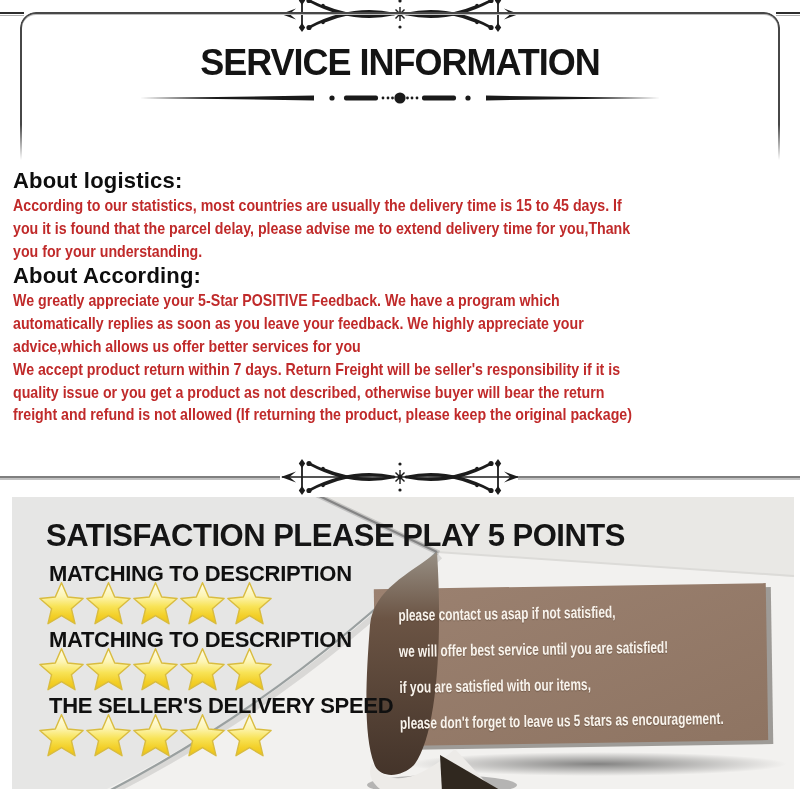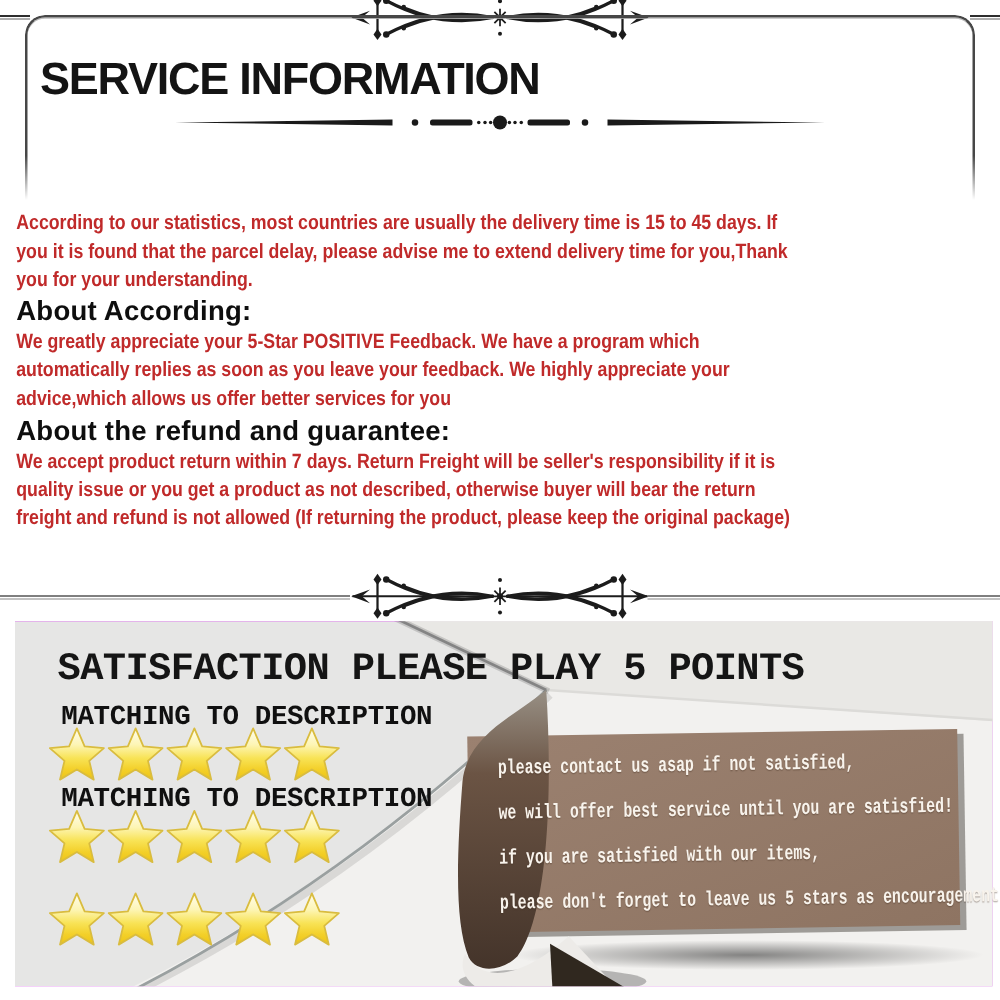--- a/index.html
+++ b/index.html
@@ -21,33 +21,33 @@
   .row-mid .hline{top:21px;width:calc(50% - 118px);
      background:linear-gradient(to bottom,#7f7f7f 0 1.8px,rgba(0,0,0,0) 1.8px 2.5px,#c2c2c2 2.5px 4px);}
   .row-mid .hline.l{left:0;} .row-mid .hline.r{right:0;}
 
   
   .service-box{position:absolute;left:20px;top:12px;width:756px;height:146px;
      border:2px solid #474747;border-bottom:none;border-radius:16px 16px 0 0;
      box-shadow:inset 0 1px 0 #bdbdbd;
      -webkit-mask-image:linear-gradient(to bottom,#000 76%,rgba(0,0,0,0) 100%);
      mask-image:linear-gradient(to bottom,#000 76%,rgba(0,0,0,0) 100%);}
-  .service-title{position:absolute;left:0;right:0;top:42px;margin:0;text-align:left;
-     font-size:36px;font-weight:bold;letter-spacing:-1px;color:#141414;padding-left:32px;}
+  .service-title{position:absolute;left:0;right:0;top:42px;margin:0;text-align:center;
+     font-size:36px;font-weight:bold;letter-spacing:-1px;color:#141414;}
   svg.title-divider{position:absolute;left:50%;top:90px;transform:translateX(-50%);
      width:524px;height:16px;}
 
   
   .info-text{position:absolute;left:13px;top:167px;width:780px;}
   .info-text h2{margin:1px 0 0;font-size:22px;line-height:26px;font-weight:bold;color:#0e0e0e;letter-spacing:0.2px;}
   .info-text p{margin:0;width:892px;font-size:16.5px;line-height:22.8px;font-weight:bold;
      color:#c02a2a;white-space:pre-line;transform:scaleX(0.86);transform-origin:0 0;}
 
   
-  .sat-section{position:absolute;left:12px;top:497px;width:782px;height:292px;background:#d946ef;font-family:Liberation Mono, monospace;}
+  .sat-section{position:absolute;left:12px;top:497px;width:782px;height:292px;background:#a16207;}
   .sat-section svg.sat-bg{position:absolute;left:0;top:0;width:782px;height:292px;}
   .sat-title{position:absolute;left:34px;top:22px;margin:0;font-size:31px;line-height:33px;
      font-weight:bold;letter-spacing:-0.5px;color:#151515;}
   .rating-label{position:absolute;left:37px;font-size:22px;font-weight:bold;
      letter-spacing:-0.3px;color:#101010;}
   .stars{position:absolute;left:27px;display:flex;gap:2px;}
   .rl1{top:64px;} .sr1{top:84px;}
   .rl2{top:130px;} .sr2{top:150px;}
   .rl3{top:196px;} .sr3{top:216px;}
   .note-text{position:absolute;left:386px;top:100px;width:520px;
@@ -128,28 +128,28 @@
     <div class="hline r"></div>
   </div>
 
   <div class="service-box"></div>
   <h1 class="service-title">SERVICE INFORMATION</h1>
   <svg class="title-divider">
       <use href="#tdiv-sym"></use>
     </svg>
 
   <div class="info-text">
+    <h2>About logistics:</h2>
     <p>According to our statistics, most countries are usually the delivery time is 15 to 45 days. If
 you it is found that the parcel delay, please advise me to extend delivery time for you,Thank
 you for your understanding.</p>
     <h2>About According:</h2>
     <p>We greatly appreciate your 5-Star POSITIVE Feedback. We have a program which
 automatically replies as soon as you leave your feedback. We highly appreciate your
 advice,which allows us offer better services for you</p>
-    <h2>About the refund and guarantee:</h2>
     <p>We accept product return within 7 days. Return Freight will be seller's responsibility if it is
 quality issue or you get a product as not described, otherwise buyer will bear the return
 freight and refund is not allowed (If returning the product, please keep the original package)</p>
   </div>
 
   <div class="flourish-row row-mid">
     <div class="hline l"></div>
     <svg class="flourish">
         <use href="#flourish-sym"></use>
       </svg>
@@ -233,20 +233,21 @@
 
   <svg width="45" height="44" viewBox="0 0 50 48">
     <path d="M25 1.5 L31.9 17.4 L49 19 L36 30.3 L40 47 L25 38 L10 47 L14 30.3 L1 19 L18.1 17.4 Z" fill="url(#sg)" stroke="#d9bc3f" stroke-width="1.6" stroke-linejoin="round"></path>
   </svg>
 
   <svg width="45" height="44" viewBox="0 0 50 48">
     <path d="M25 1.5 L31.9 17.4 L49 19 L36 30.3 L40 47 L25 38 L10 47 L14 30.3 L1 19 L18.1 17.4 Z" fill="url(#sg)" stroke="#d9bc3f" stroke-width="1.6" stroke-linejoin="round"></path>
   </svg>
 </div>
 
+    <div class="rating-label rl3">THE SELLER'S DELIVERY SPEED</div>
     <div class="stars sr3">
   <svg width="45" height="44" viewBox="0 0 50 48">
     <path d="M25 1.5 L31.9 17.4 L49 19 L36 30.3 L40 47 L25 38 L10 47 L14 30.3 L1 19 L18.1 17.4 Z" fill="url(#sg)" stroke="#d9bc3f" stroke-width="1.6" stroke-linejoin="round"></path>
   </svg>
 
   <svg width="45" height="44" viewBox="0 0 50 48">
     <path d="M25 1.5 L31.9 17.4 L49 19 L36 30.3 L40 47 L25 38 L10 47 L14 30.3 L1 19 L18.1 17.4 Z" fill="url(#sg)" stroke="#d9bc3f" stroke-width="1.6" stroke-linejoin="round"></path>
   </svg>
 
   <svg width="45" height="44" viewBox="0 0 50 48">

